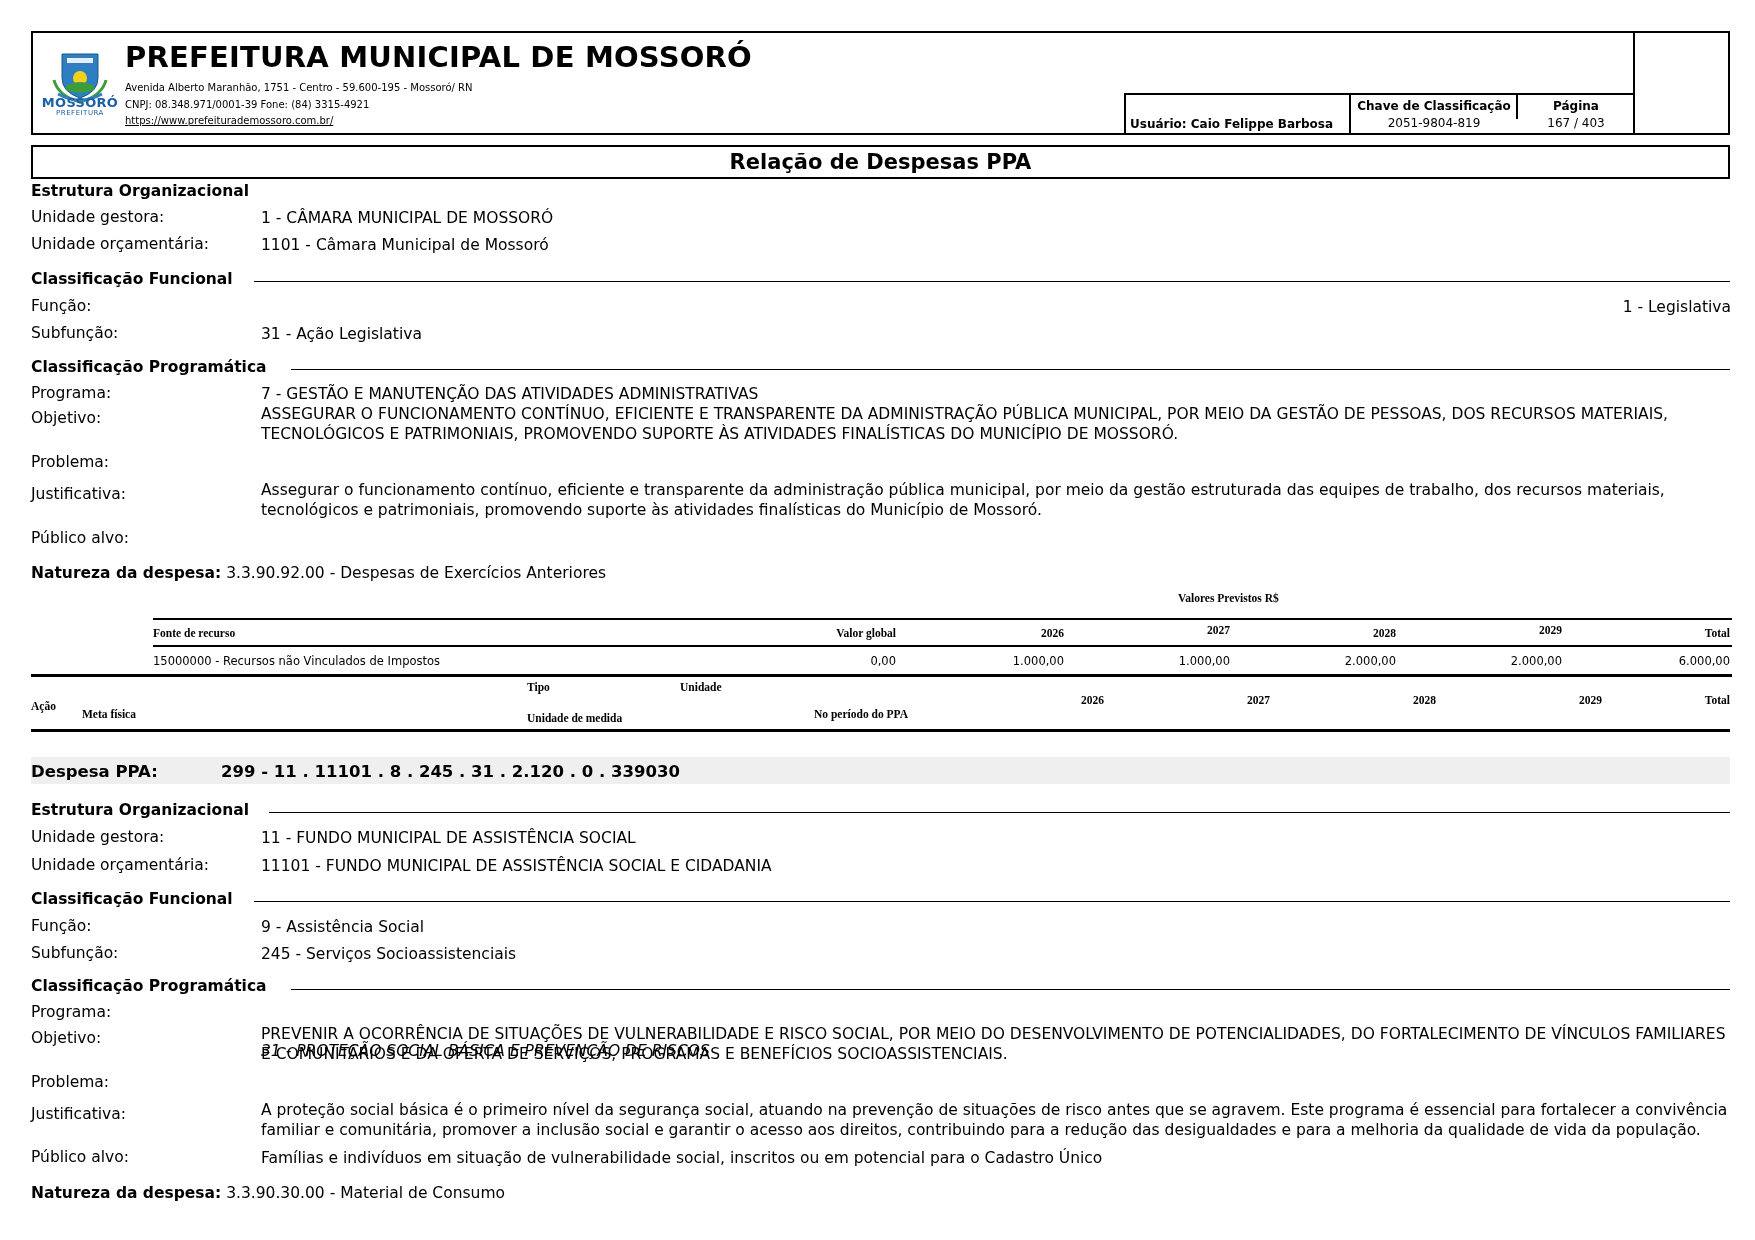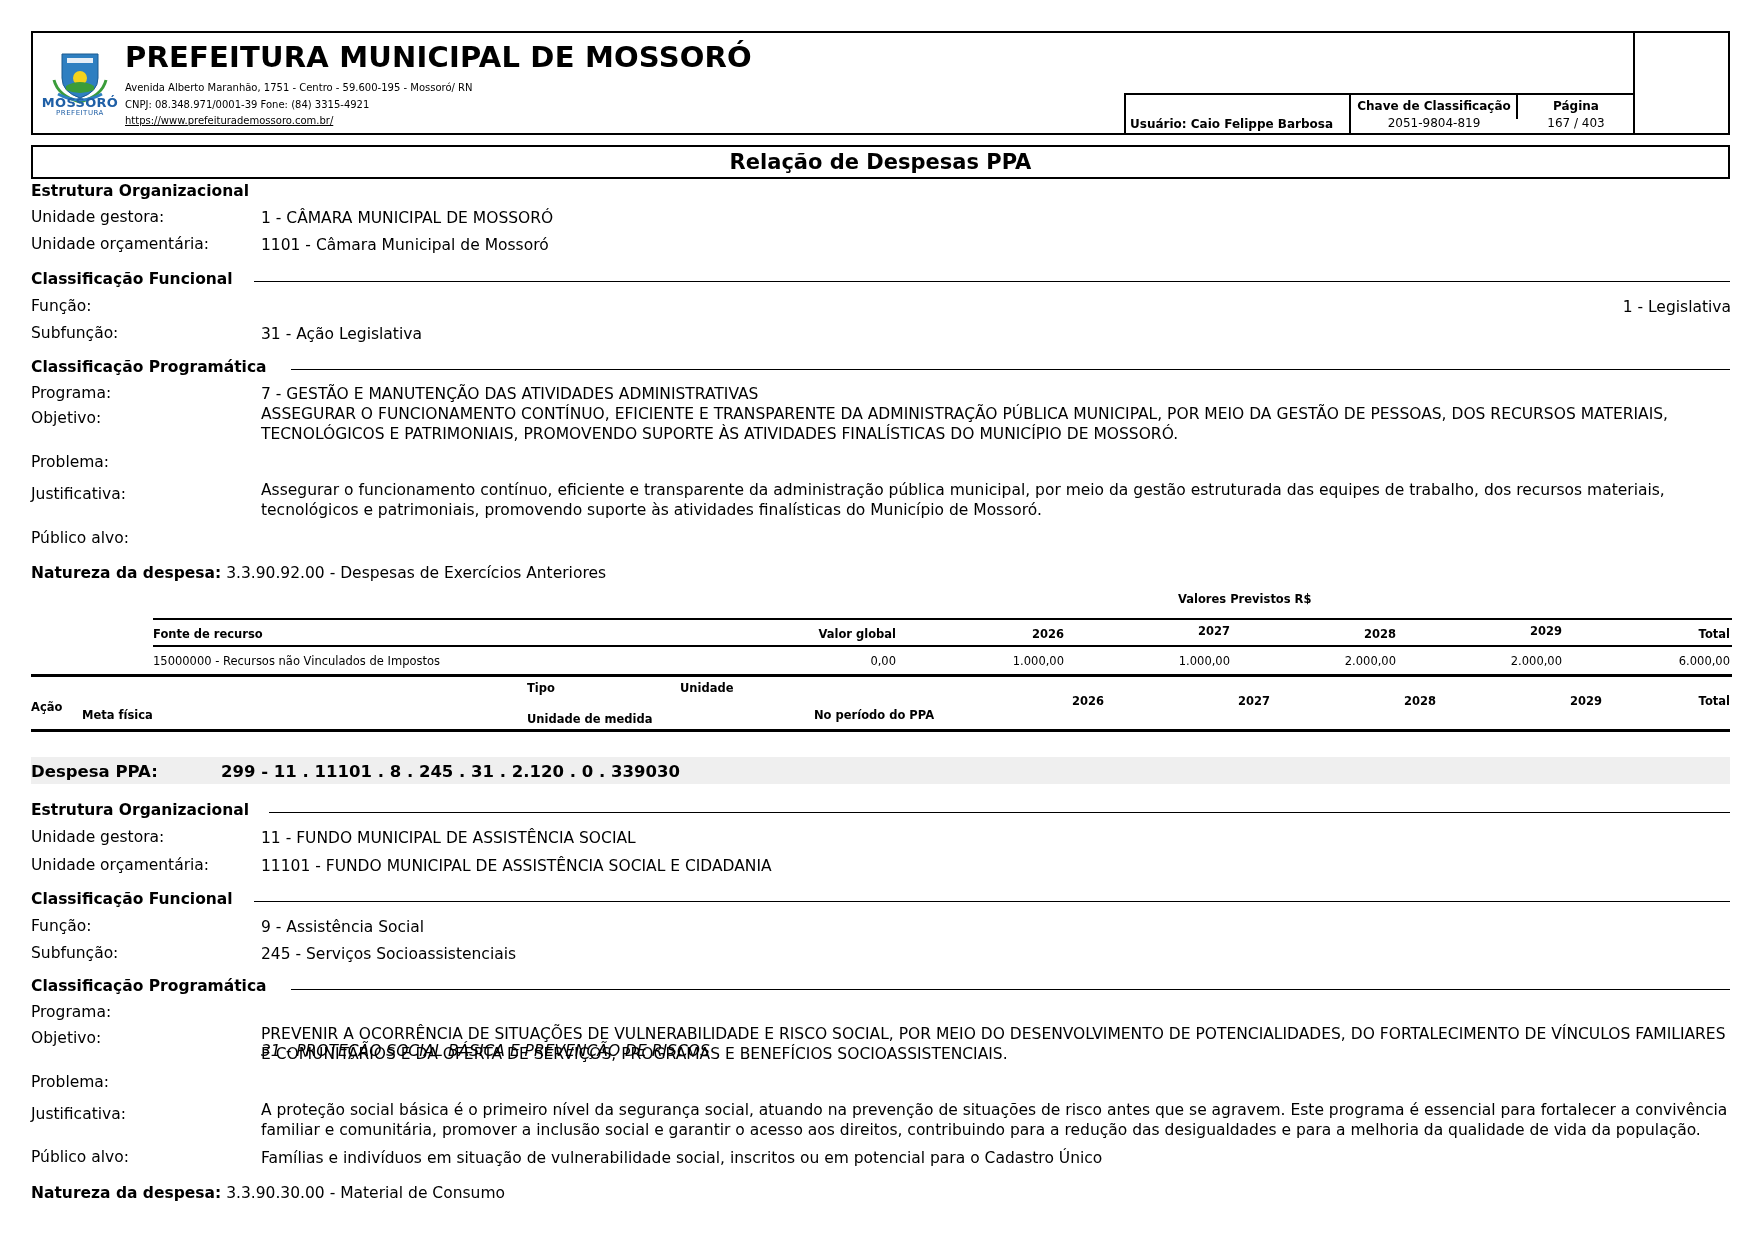--- a/index.html
+++ b/index.html
@@ -18,21 +18,21 @@
   .cell-head { font-weight: bold; display: block; }
   .cell-val { display: block; margin-top: 3px; }
   .title-box { left: 31px; top: 145px; width: 1699px; height: 34px; border: 2px solid #000; box-sizing: border-box; text-align: center; font-size: 21px; font-weight: bold; line-height: 30px; }
   .sec-head { left: 31px; font-size: 15.5px; font-weight: bold; }
   .sec-line { height: 1px; background: #000; }
   .lbl { left: 31px; font-size: 15.5px; }
   .val { left: 261px; font-size: 15.5px; width: 1470px; line-height: 20px; }
   .nat { left: 31px; font-size: 15.5px; }
   .nat b { font-weight: bold; }
   .small { font-size: 11.5px; }
-  .smallb { font-size: 11.5px; font-weight: bold; }
+  .smallb { font-size: 11.5px; font-weight: bold; font-family: Liberation Serif, serif; }
   .hline { background: #000; }
   .r { text-align: right; }
   .despesa-bar { left: 31px; top: 757px; width: 1699px; height: 27px; background: #efefef; }
   .despesa-lbl { left: 31px; top: 762px; font-size: 16.5px; font-weight: bold; }
   .despesa-code { left: 221px; top: 762px; font-size: 16.5px; font-weight: bold; }
 </style>
 </head>
 <body>
 
 <div class="abs header-box"></div>

